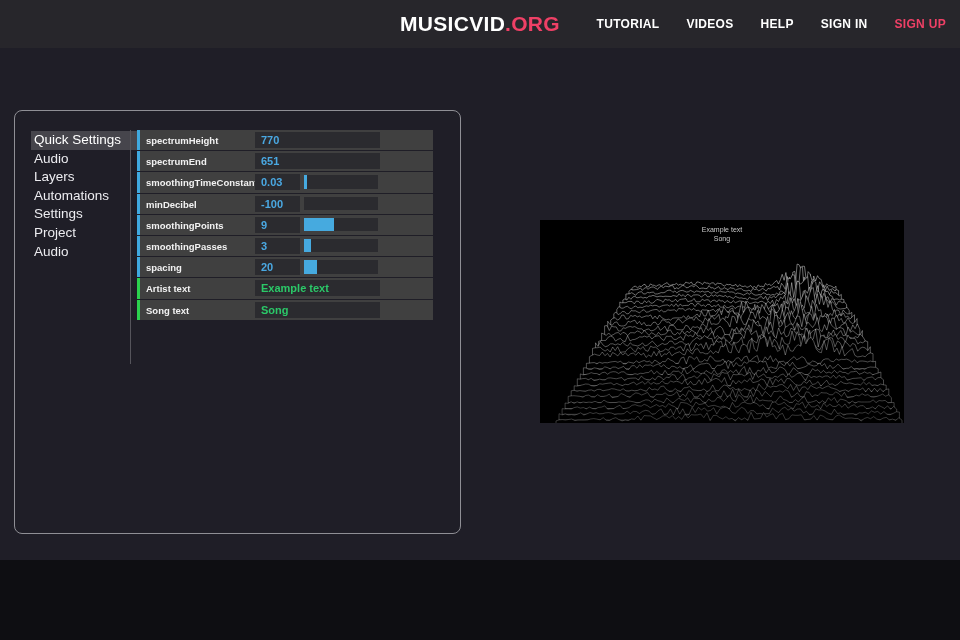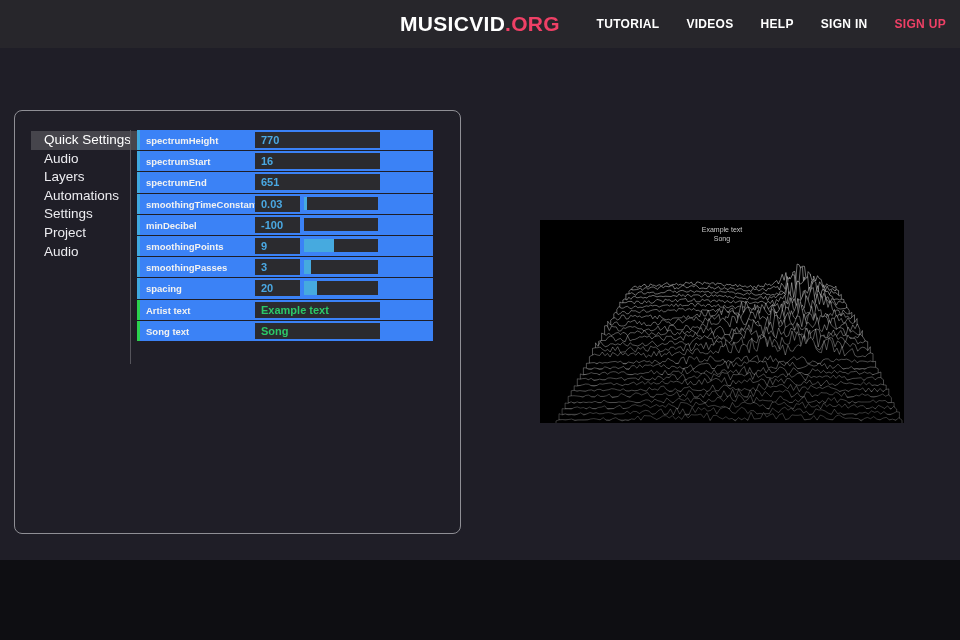--- a/index.html
+++ b/index.html
@@ -14,26 +14,26 @@
   .logo .accent { color:#ef4066; }
   .nav { position:absolute; right:14px; top:0; height:48px; display:flex; align-items:center; gap:27px; }
   .nav-item { color:#fff; font-size:12px; font-weight:700; letter-spacing:.3px; cursor:pointer; white-space:nowrap; }
   .nav-item.accent { color:#ef4066; }
 
   
   .panel { position:absolute; left:14px; top:110px; width:447px; height:424px;
            border:1px solid #8f8f95; border-radius:8px; }
   .menu { position:absolute; left:16px; top:20px; display:flex; flex-direction:column; }
   .menu-item { width:116px; height:18.6px; line-height:18.6px; font-size:13.5px;
-               color:#ececf0; padding-left:13px; cursor:pointer; white-space:nowrap; }
+               color:#ececf0; padding-left:3px; cursor:pointer; white-space:nowrap; }
   .menu-item.selected { background:#46454c; color:#fff; }
   .menu-divider { position:absolute; left:115px; top:19px; width:1px; height:234px; background:#55545b; }
 
   .rows { position:absolute; left:122px; top:19px; display:flex; flex-direction:column; gap:1px; }
-  .srow { position:relative; width:296px; height:20.2px; background:#3b82f6; }
+  .srow { position:relative; width:296px; height:20.2px; background:#404040; }
   .stripe { position:absolute; left:0; top:0; width:3px; height:100%; }
   .stripe.blue  { background:#3fa9e0; }
   .stripe.green { background:#2bd14e; }
   .slabel { position:absolute; left:9px; top:50%; transform:translateY(-50%);
             font-size:9.5px; font-weight:700; color:#f2f2f2; white-space:nowrap; }
   .sval { position:absolute; left:118px; top:2px; height:16px; background:#2b2b2f;
           font-size:11px; font-weight:700; color:#4aa8e2; line-height:16px; padding-left:6px;
           cursor:text; white-space:nowrap; overflow:hidden; }
   .sval.wide { width:125px; }
   .sval.num  { width:45px; }
@@ -76,25 +76,20 @@
       <div class="menu-item">Project</div>
       <div class="menu-item">Audio</div>
     </div>
     <div class="menu-divider"></div>
 
     <div class="rows">
       <div class="srow">
         <span class="stripe blue"></span>
         <span class="slabel">spectrumHeight</span>
         <span class="sval wide">770</span>
-      </div>
-      <div class="srow">
-        <span class="stripe blue"></span>
-        <span class="slabel">spectrumStart</span>
-        <span class="sval wide">16</span>
       </div>
       <div class="srow">
         <span class="stripe blue"></span>
         <span class="slabel">spectrumEnd</span>
         <span class="sval wide">651</span>
       </div>
       <div class="srow">
         <span class="stripe blue"></span>
         <span class="slabel">smoothingTimeConstant</span>
         <span class="sval num">0.03</span>

